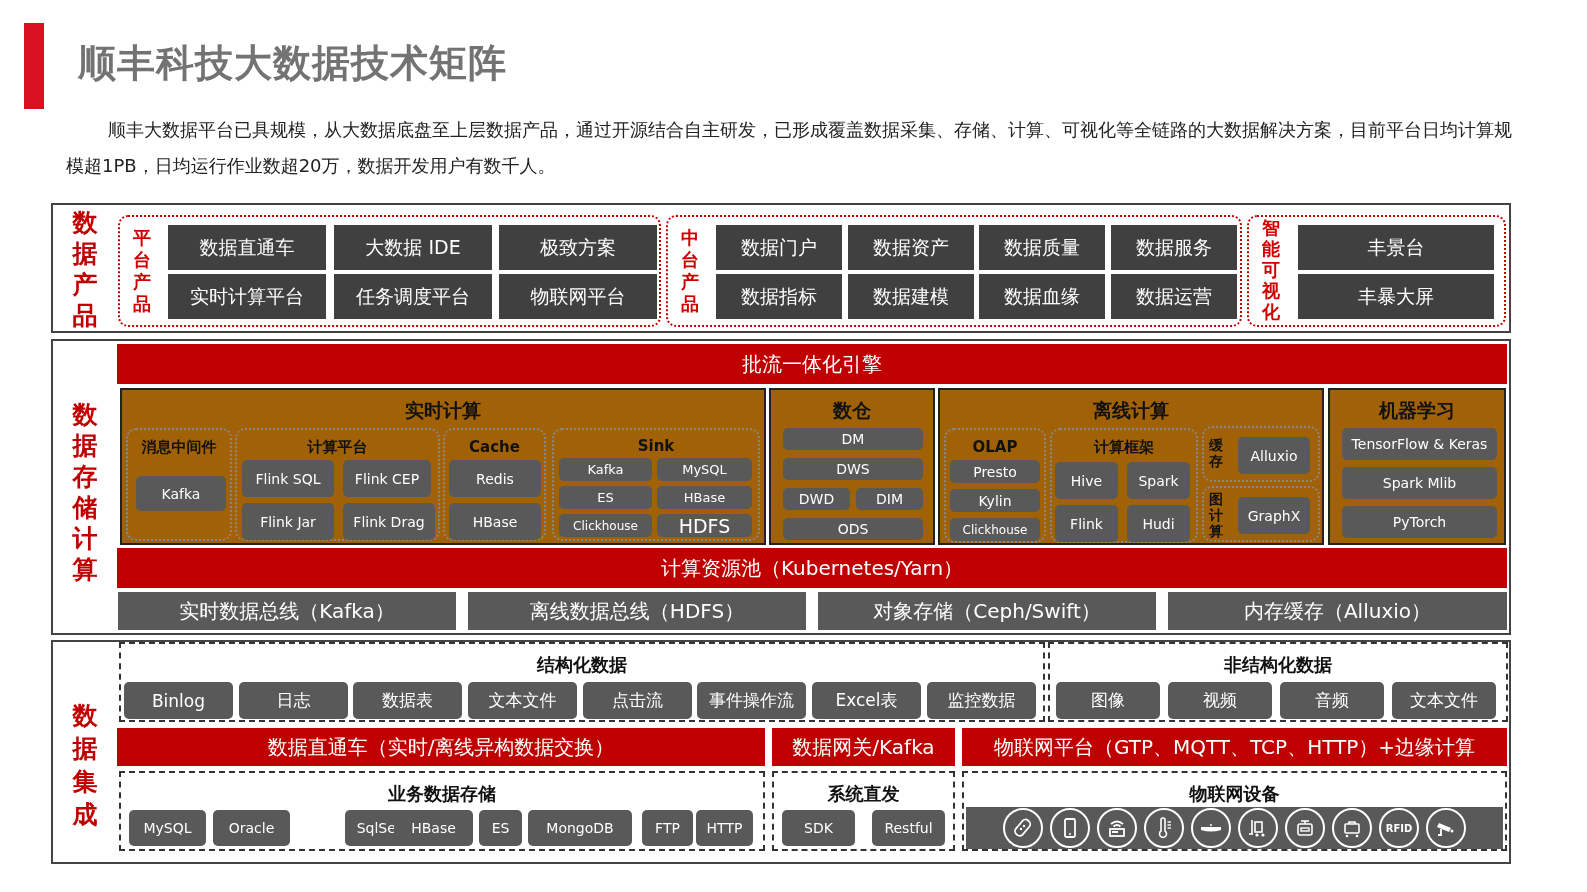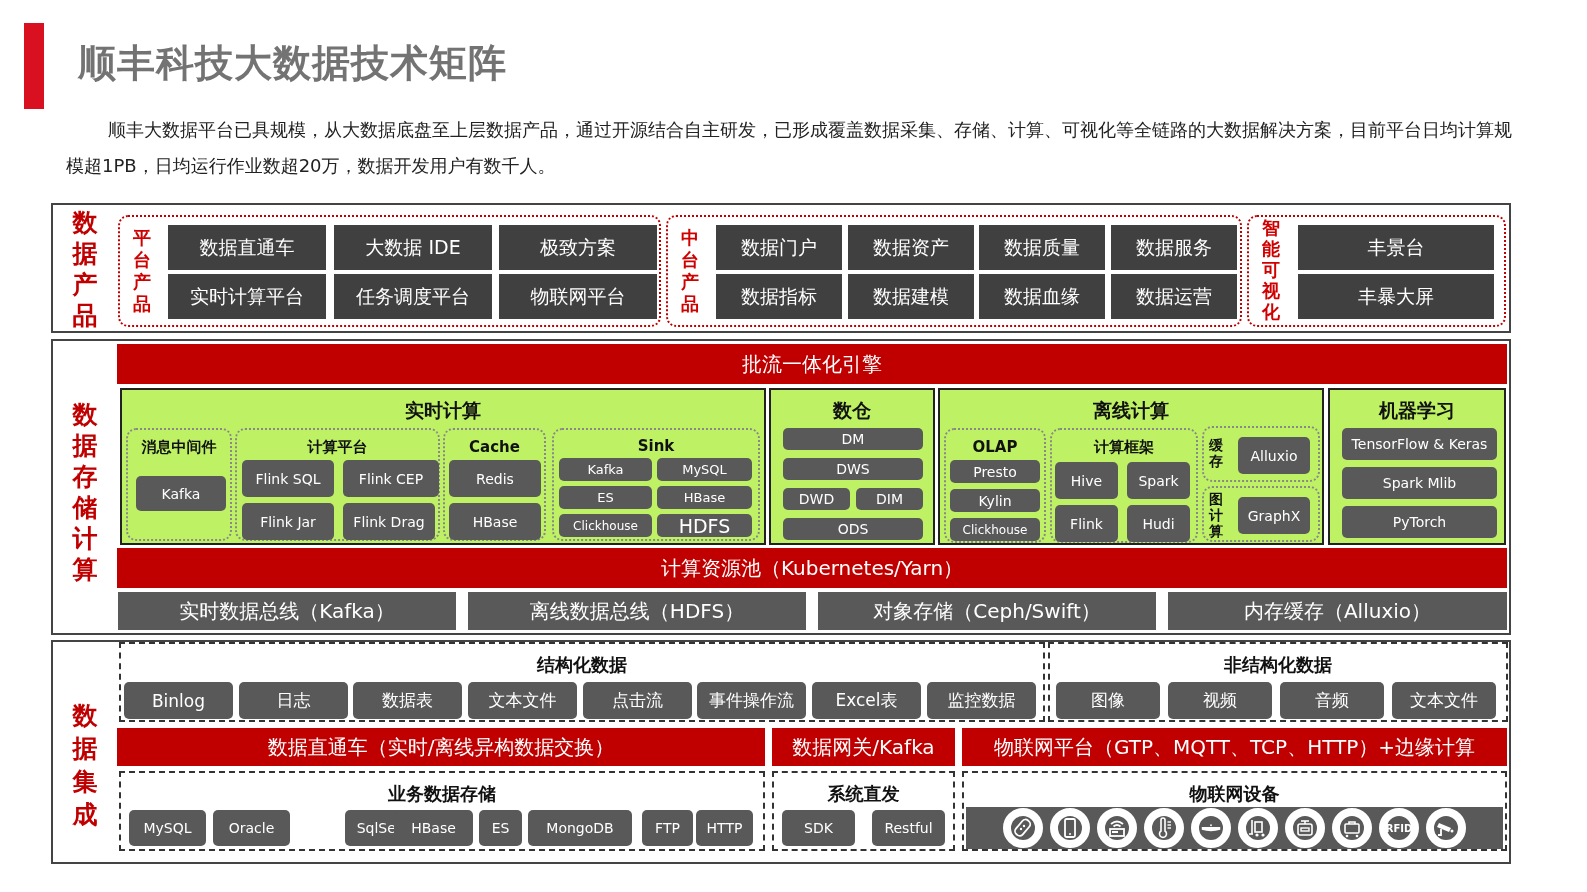--- a/index.html
+++ b/index.html
@@ -11,24 +11,24 @@
 .panel{border:2px solid #444;background:#fff}
 .vlabel{color:#c00000;font-weight:bold;font-size:25px;line-height:31px;text-align:center;width:30px}
 .vlabel-sm{color:#d00000;font-weight:bold;font-size:18px;line-height:22px;text-align:center;width:20px}
 .dot-red{border:2px dotted #c00000;border-radius:10px}
 .dot-grey{border:2px dotted #888;border-radius:10px}
 .dash-blk{border:2px dashed #333}
 .dk{background:#404040;color:#fff;display:flex;align-items:center;justify-content:center;font-size:19px}
 .gb{background:#595959;color:#fff;display:flex;align-items:center;justify-content:center;border-radius:5px;font-size:14px}
 .gb-sq{background:#595959;color:#fff;display:flex;align-items:center;justify-content:center;font-size:20px}
 .rb{background:#c00000;color:#fff;display:flex;align-items:center;justify-content:center;font-size:20px}
-.blkbox{border:2px solid #222;background:#bef264}
+.blkbox{border:2px solid #222;background:#a16207}
 .h-sec{font-weight:bold;font-size:19px;color:#111;text-align:center}
 .h-sub{font-weight:bold;font-size:15px;color:#111;text-align:center}
-.icon-c{width:40px;height:40px;border:8px solid #ffffff;border-radius:50%;display:flex;align-items:center;justify-content:center}
+.icon-c{width:40px;height:40px;border:2px solid #ffffff;border-radius:50%;display:flex;align-items:center;justify-content:center}
 </style>
 </head>
 <body>
 
 <div class="abs redbar"></div>
 <div class="abs title">顺丰科技大数据技术矩阵</div>
 <div class="abs desc">顺丰大数据平台已具规模，从大数据底盘至上层数据产品，通过开源结合自主研发，已形成覆盖数据采集、存储、计算、可视化等全链路的大数据解决方案，目前平台日均计算规模超1PB，日均运行作业数超20万，数据开发用户有数千人。</div>
 
 <div class="abs panel" style="left:51px;top:203px;width:1460px;height:130px;">
   <div class="abs vlabel" style="left:17px;top:2px;">数据产品</div>
@@ -68,21 +68,21 @@
 
   <div class="abs blkbox" style="left:67px;top:47px;width:646px;height:157px;">
     <div class="abs h-sec" style="left:0;top:8px;width:100%;">实时计算</div>
     <div class="abs dot-grey" style="left:4px;top:38px;width:106px;height:113px;">
       <div class="abs h-sub" style="left:0;top:8px;width:100%;">消息中间件</div>
       <div class="abs gb" style="left:8px;top:46px;width:90px;height:35px;">Kafka</div>
     </div>
     <div class="abs dot-grey" style="left:113px;top:38px;width:205px;height:113px;">
       <div class="abs h-sub" style="left:0;top:8px;width:100%;">计算平台</div>
       <div class="abs gb" style="left:5px;top:30px;width:92px;height:37px;">Flink SQL</div>
-      <div class="abs gb" style="left:106px;top:30px;width:96px;height:37px;">Flink CEP</div>
+      <div class="abs gb" style="left:106px;top:30px;width:88px;height:37px;">Flink CEP</div>
       <div class="abs gb" style="left:5px;top:73px;width:92px;height:37px;">Flink Jar</div>
       <div class="abs gb" style="left:106px;top:73px;width:92px;height:37px;">Flink Drag</div>
     </div>
     <div class="abs dot-grey" style="left:321px;top:38px;width:103px;height:113px;">
       <div class="abs h-sub" style="left:0;top:8px;width:100%;">Cache</div>
       <div class="abs gb" style="left:4px;top:30px;width:92px;height:37px;">Redis</div>
       <div class="abs gb" style="left:4px;top:73px;width:92px;height:37px;">HBase</div>
     </div>
     <div class="abs dot-grey" style="left:430px;top:38px;width:208px;height:113px;">
       <div class="abs h-sub" style="left:0;top:7px;width:100%;">Sink</div>

